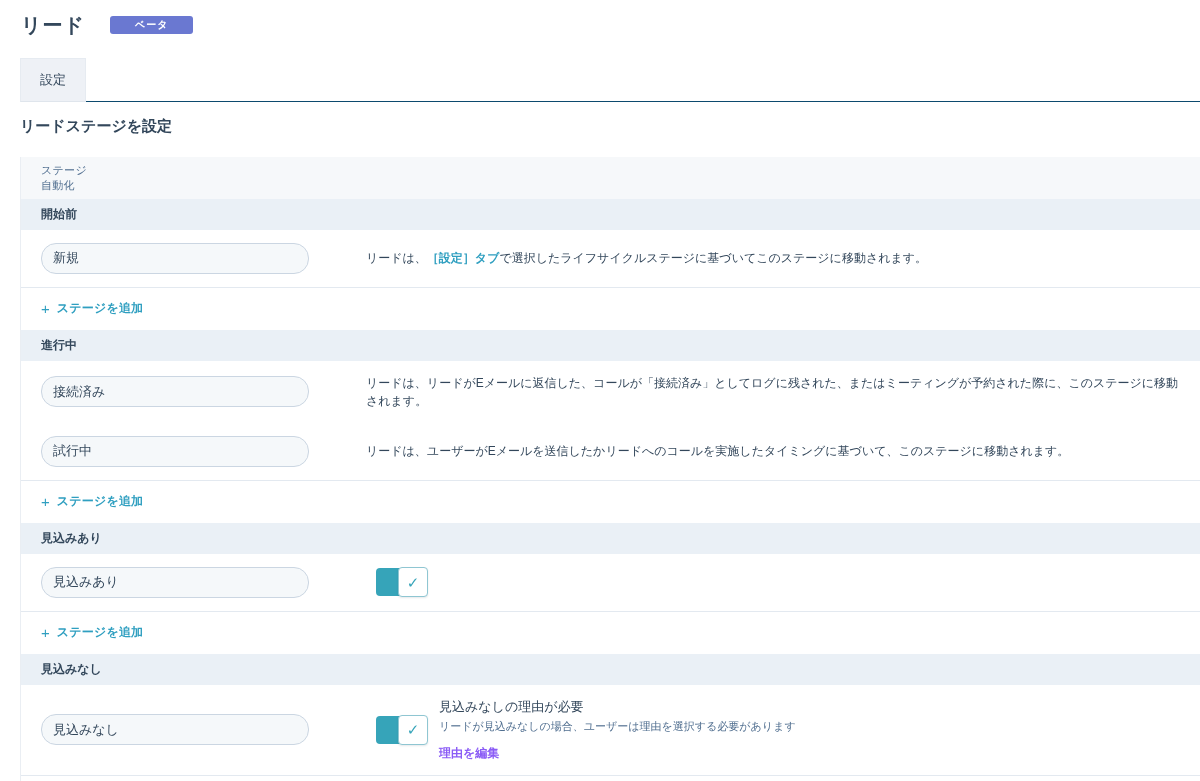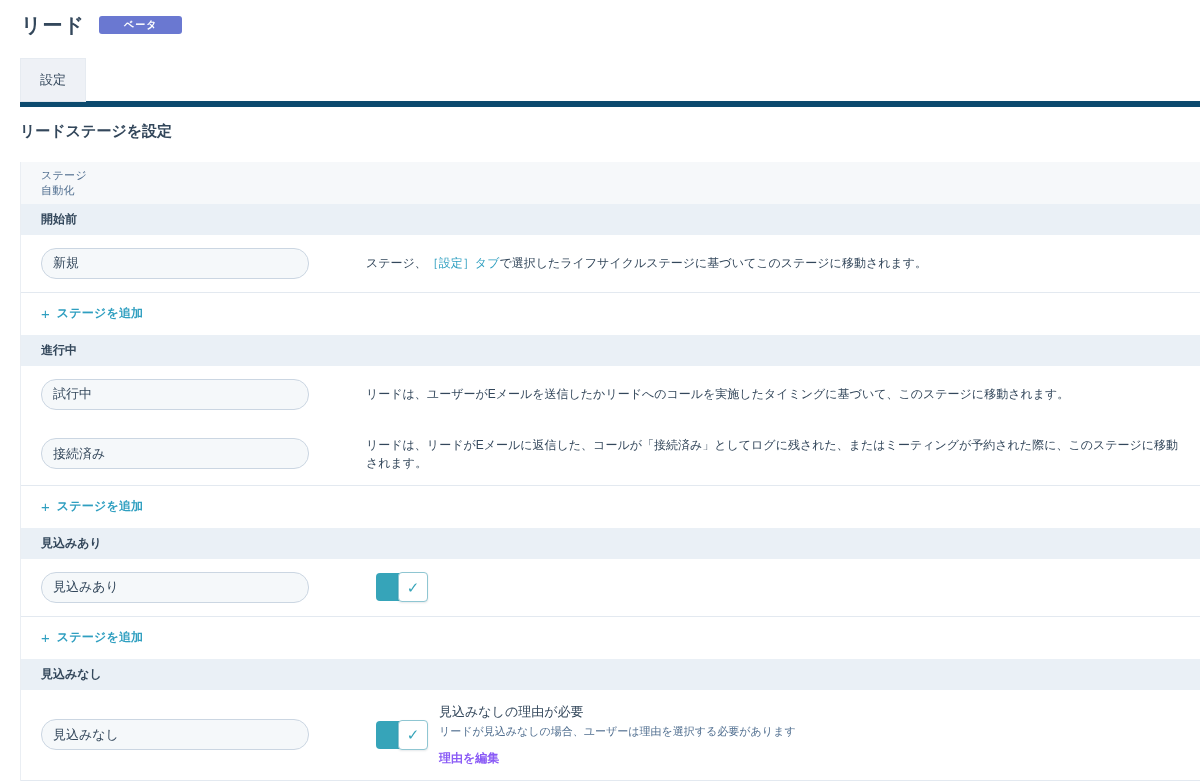--- a/index.html
+++ b/index.html
@@ -5,31 +5,31 @@
   * { box-sizing: border-box; margin: 0; padding: 0; }
   html, body { background: #ffffff; }
   body {
     width: 1200px; height: 781px; overflow: hidden;
     font-family: "Liberation Sans", sans-serif;
     color: #33475b;
   }
   .page { padding-top: 10px; }
 
   
-  .page-header { display: flex; align-items: center; padding-left: 21px; height: 30px; }
+  .page-header { display: flex; align-items: center; padding-left: 21px; height: 30px; gap: 11px; }
   .page-title { font-size: 20px; font-weight: 700; letter-spacing: 1px; }
   .badge {
     display: inline-block; margin-left: 14px;
     background: #6a78d1; color: #ffffff;
     font-size: 10px; font-weight: 700; letter-spacing: 1px;
     padding: 4px 25px; border-radius: 3px; line-height: 1;
   }
 
   
-  .tabbar { display: flex; margin: 18px 0 0 20px; border-bottom: 6px solid #0c4a6e; }
+  .tabbar { display: flex; margin: 18px 0 0 20px; border-bottom: 1px solid #0c4a6e; }
   .tab {
     font-size: 13px; padding: 13px 19px; cursor: pointer;
     color: #33475b; line-height: 1.2; margin-bottom: -1px;
   }
   .tab.inactive { background: #eef1f6; border: 1px solid #e6ebf1; border-bottom: 1px solid #dfe5ec; }
   .tab.active { background: #ffffff; border: 1px solid #d3dce6; border-bottom: 1px solid #ffffff; }
 
   .sub-heading { font-size: 15px; font-weight: 700; margin: 15px 0 0 20px; }
 
   
@@ -42,21 +42,21 @@
   .section-row { background: #eaf0f6; padding: 7px 20px; font-size: 12px; font-weight: 700; }
 
   .stage-row { display: flex; align-items: center; padding: 13px 20px; background: #fff; }
   .stage-input {
     width: 268px; height: 31px; padding: 0 11px;
     background: #f5f8fa; border: 1px solid #cbd6e2; border-radius: 15px;
     font-size: 13px; color: #33475b; font-family: "Liberation Sans", sans-serif;
     outline: none;
   }
   .desc { font-size: 12px; line-height: 1.5; color: #33475b; }
-  .desc .inline-link { color: #2f9fc0; font-weight: 400; cursor: pointer; text-decoration: none; }
+  .desc .inline-link { color: #2f9fc0; font-weight: 700; cursor: pointer; text-decoration: none; }
 
   .auto-block { display: flex; align-items: center; margin-left: 10px; }
   .toggle {
     position: relative; width: 50px; height: 28px; flex-shrink: 0;
     background: #36a4b9; border-radius: 4px; cursor: pointer;
   }
   .toggle .knob {
     position: absolute; top: -1px; right: -2px; width: 30px; height: 30px;
     background: #ffffff; border: 1px solid #8fc6d2; border-radius: 4px;
     display: flex; align-items: center; justify-content: center;
@@ -92,38 +92,38 @@
   <div class="table">
     <div class="thead">
       <div class="col1">ステージ</div>
       <div class="col2">自動化</div>
     </div>
     <div id="tbody">
         <div class="section-row">開始前</div>
         <div class="stage-row">
           <div class="col1"><input class="stage-input" type="text" value="新規" style=""></div>
           <div class="col2">
-            <div class="desc"><span>ステージ、</span><a class="inline-link" href="#">［設定］タブ</a><span>で選択したライフサイクルステージに基づいてこのステージに移動されます。</span></div>
+            <div class="desc"><span>リードは、</span><a class="inline-link" href="#">［設定］タブ</a><span>で選択したライフサイクルステージに基づいてこのステージに移動されます。</span></div>
           </div>
         </div>
         <div class="add-row"><a class="add-link" href="#">
             <span class="plus">+</span>
             <span class="add-label">ステージを追加</span>
           </a></div>
         <div class="section-row">進行中</div>
         <div class="stage-row">
+          <div class="col1"><input class="stage-input" type="text" value="接続済み" style=""></div>
+          <div class="col2">
+            <div class="desc">リードは、リードがEメールに返信した、コールが「接続済み」としてログに残された、またはミーティングが予約された際に、このステージに移動されます。</div>
+          </div>
+        </div>
+        <div class="stage-row">
           <div class="col1"><input class="stage-input" type="text" value="試行中" style=""></div>
           <div class="col2">
             <div class="desc">リードは、ユーザーがEメールを送信したかリードへのコールを実施したタイミングに基づいて、このステージに移動されます。</div>
-          </div>
-        </div>
-        <div class="stage-row">
-          <div class="col1"><input class="stage-input" type="text" value="接続済み" style=""></div>
-          <div class="col2">
-            <div class="desc">リードは、リードがEメールに返信した、コールが「接続済み」としてログに残された、またはミーティングが予約された際に、このステージに移動されます。</div>
           </div>
         </div>
         <div class="add-row"><a class="add-link" href="#">
             <span class="plus">+</span>
             <span class="add-label">ステージを追加</span>
           </a></div>
         <div class="section-row">見込みあり</div>
         <div class="stage-row">
           <div class="col1"><input class="stage-input" type="text" value="見込みあり" style=""></div>
           <div class="col2">

